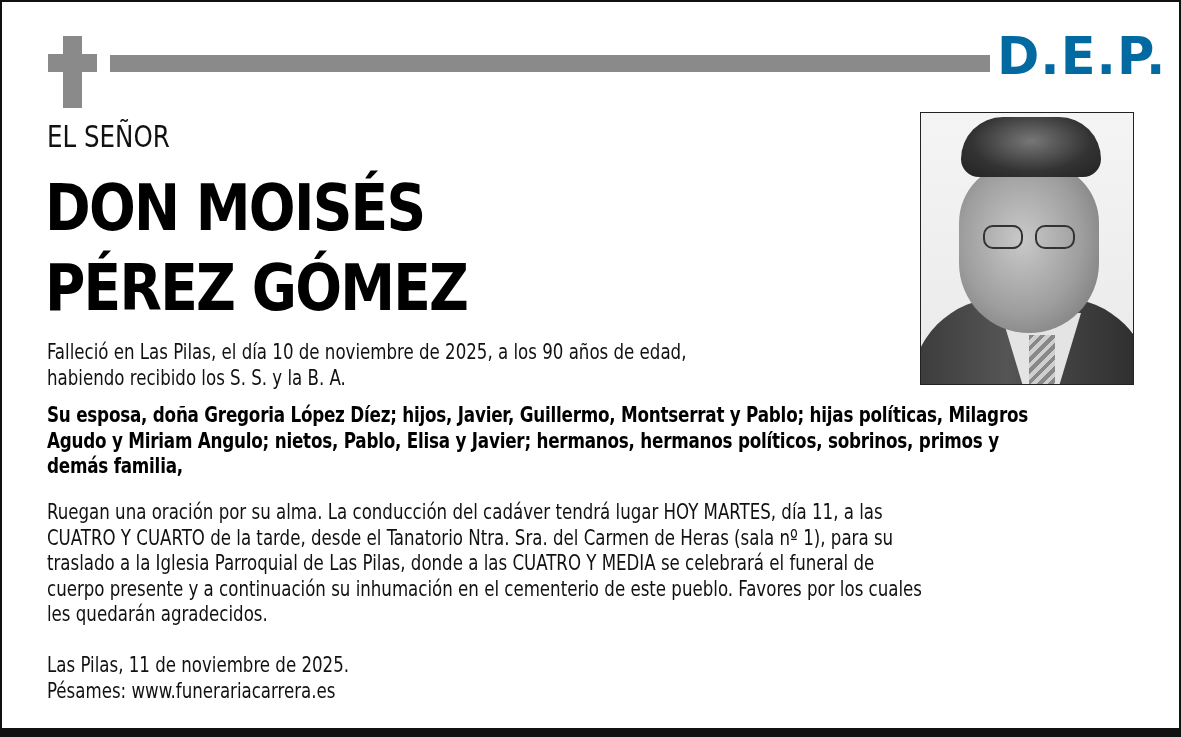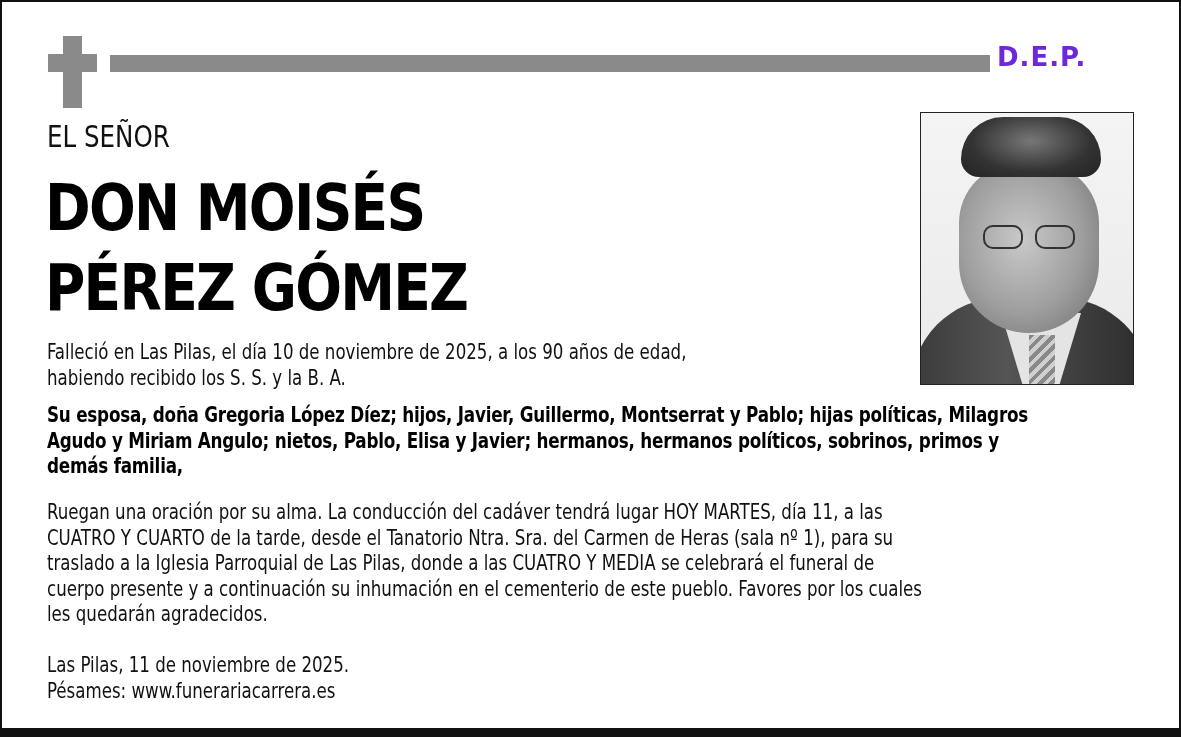--- a/index.html
+++ b/index.html
@@ -5,21 +5,21 @@
     html, body { margin:0; padding:0; background:#fff; }
     body { width:1181px; height:737px; position:relative; overflow:hidden;
            font-family:"DejaVu Sans Condensed","DejaVu Sans",sans-serif; color:#111; }
     .frame { position:absolute; left:0; top:0; width:1177px; height:727px;
              border:2px solid #111; border-bottom:none; box-sizing:content-box; }
     .bottom-bar { position:absolute; left:0; top:728px; width:1181px; height:9px; background:#111; }
     .cross-v { position:absolute; left:63px; top:36px; width:19px; height:72px; background:#8a8a8a; }
     .cross-h { position:absolute; left:48px; top:54px; width:49px; height:18px; background:#8a8a8a; }
     .rule { position:absolute; left:110px; top:55px; width:880px; height:17px; background:#8a8a8a; }
     .dep { position:absolute; left:997px; top:36px; font-family:"DejaVu Sans",sans-serif; font-weight:bold;
-           font-size:26px; letter-spacing:1px; color:#6d28d9; line-height:42px; }
+           font-size:51px; letter-spacing:1px; color:#0369a1; line-height:42px; }
     .title-small { position:absolute; left:47px; top:117px; font-size:31px; letter-spacing:0px;
                    line-height:38px; transform:scaleX(0.88); transform-origin:left top; }
     .name { position:absolute; left:45px; top:168px; font-family:"DejaVu Sans",sans-serif; font-weight:bold;
             font-size:64px; line-height:80px; letter-spacing:-2px; color:#000;
             transform:scaleX(0.86); transform-origin:left top; white-space:nowrap; }
     .photo { position:absolute; left:920px; top:112px; width:212px; height:271px;
              border:1px solid #222; overflow:hidden;
              background:linear-gradient(180deg,#f4f4f4 0%,#eaeaea 100%); }
     .photo .hair { position:absolute; left:40px; top:6px; width:140px; height:90px; border-radius:70px 70px 30px 30px;
                    background:radial-gradient(ellipse at 50% 40%,#777 0%,#333 60%,#222 100%); }

